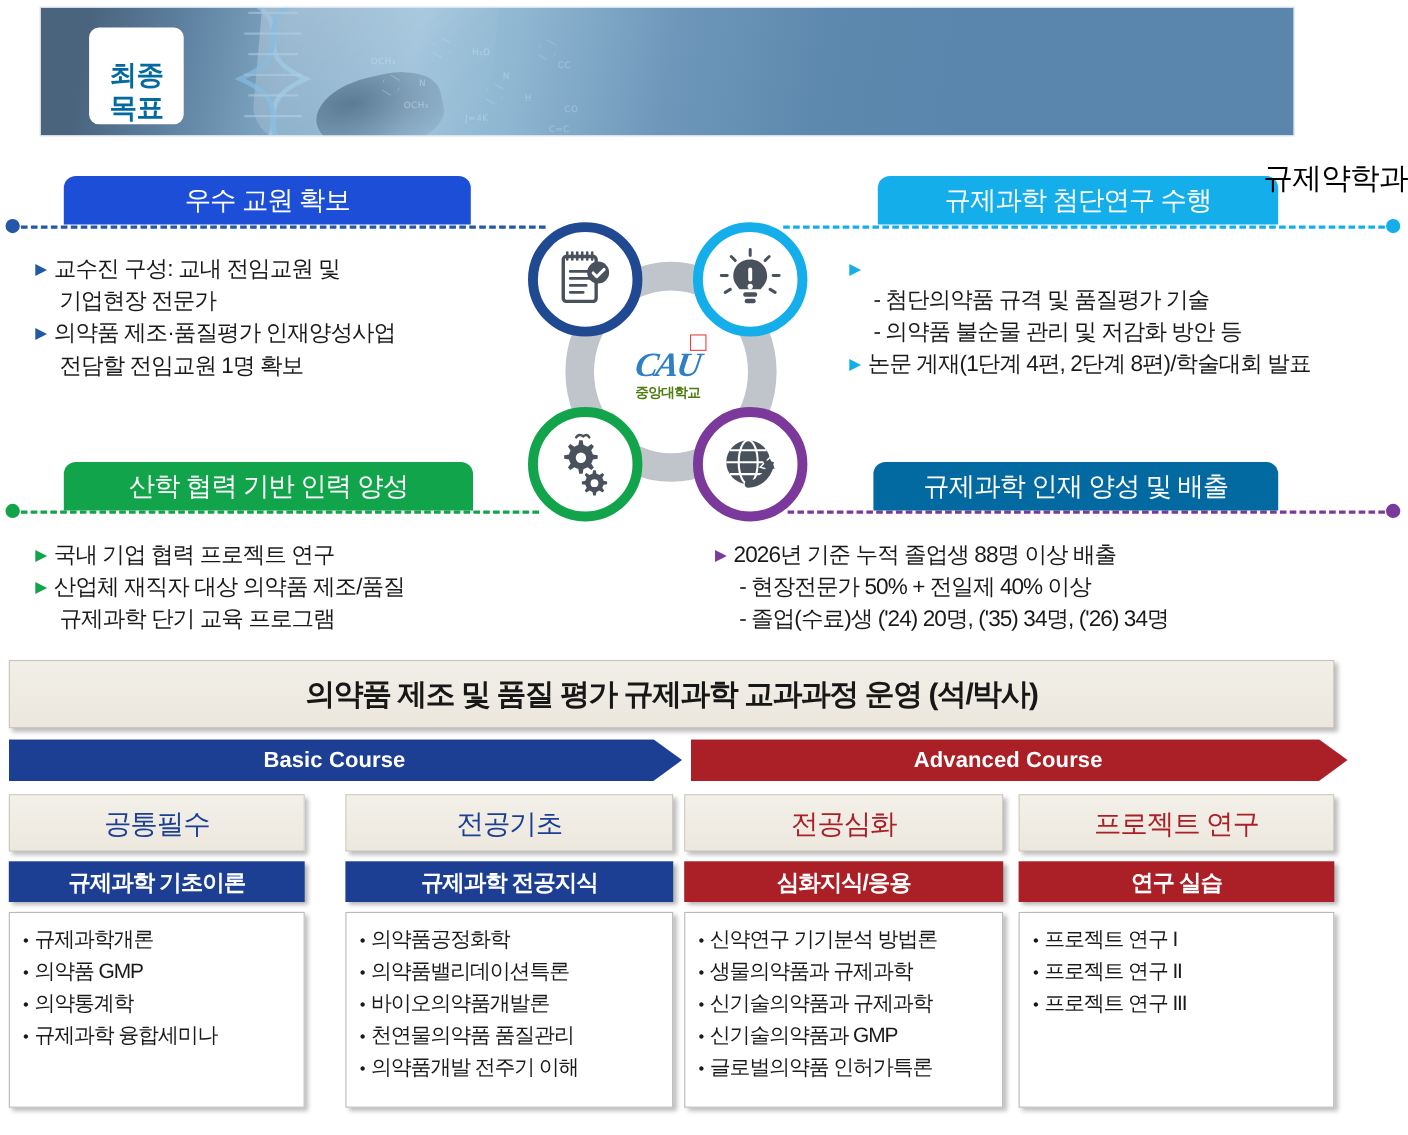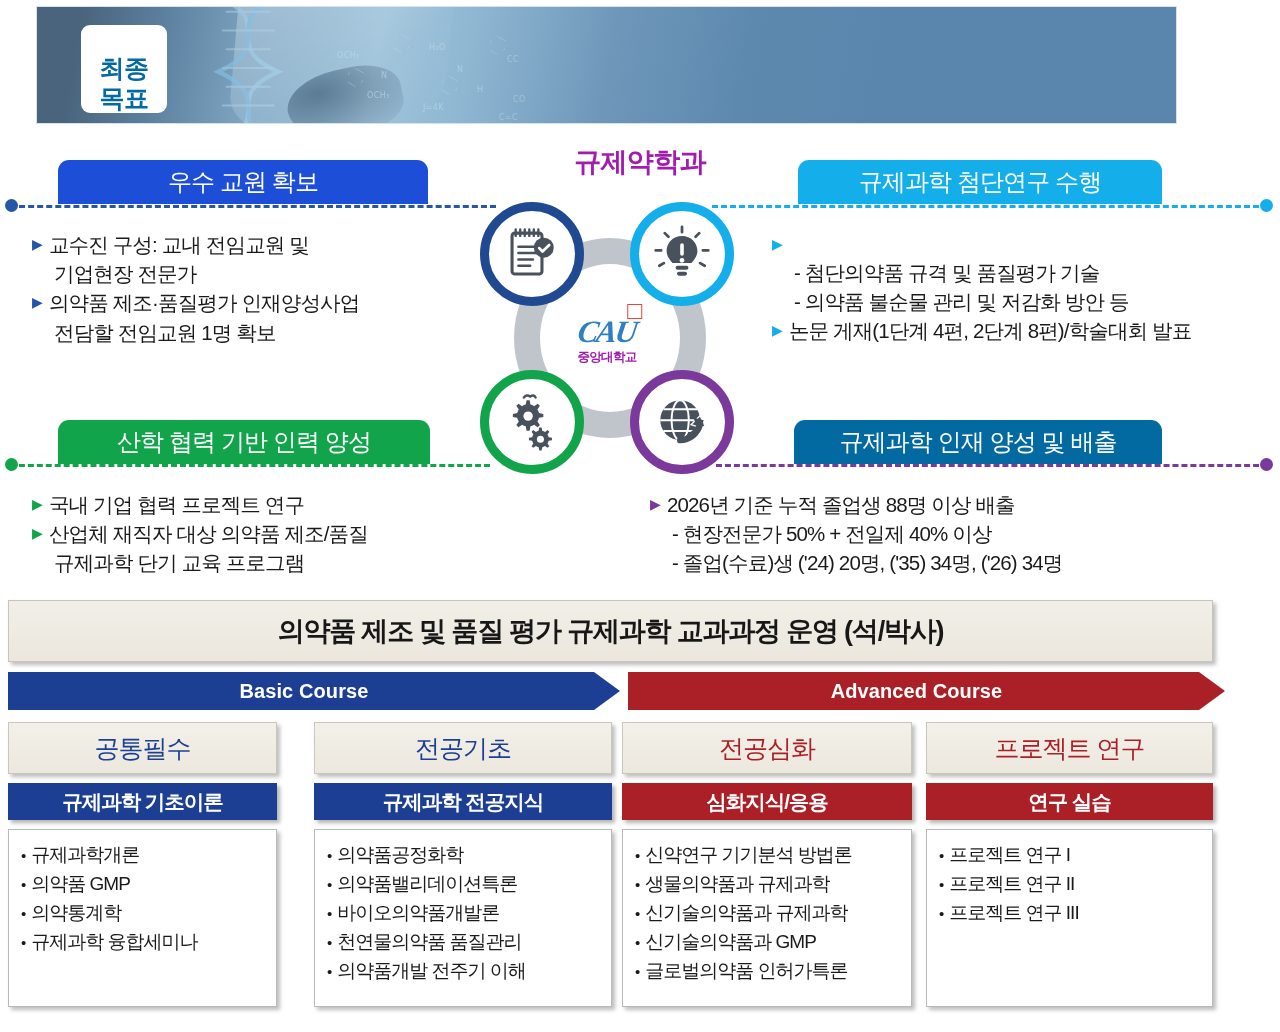--- a/index.html
+++ b/index.html
@@ -199,24 +199,24 @@
   #q-tl { left: 32px;  top: 232px; }
   #q-tr { left: 772px; top: 232px; }
   #q-bl { left: 32px;  top: 492px; }
   #q-br { left: 650px; top: 492px; }
 
   
   .center-title {
     position: absolute;
     left: 0; right: 0;
     top: 144px;
-    text-align: center;
+    text-align: right;
     font-size: 27px;
-    font-weight: 700;
-    color: #a21caf;
+    font-weight: 400;
+    color: #000000;
     letter-spacing: -.7px;
     z-index: 4;
   }
   .center-wrap {
     position: absolute;
     left: 470px;
     top: 188px;
     width: 274px;
     height: 300px;
     z-index: 2;
@@ -254,21 +254,21 @@
     top: -10px;
     width: 15px;
     height: 15px;
     border: 1.6px solid #e8433c;
     transform: skewX(9deg);
   }
   .cau-name {
     margin-top: -1px;
     font-size: 12.5px;
     font-weight: 700;
-    color: #a21caf;
+    color: #4d7c0f;
     letter-spacing: -.7px;
   }
   .node {
     position: absolute;
     width: 104px;
     height: 104px;
     border-radius: 50%;
     background: #ffffff;
     display: flex;
     align-items: center;

